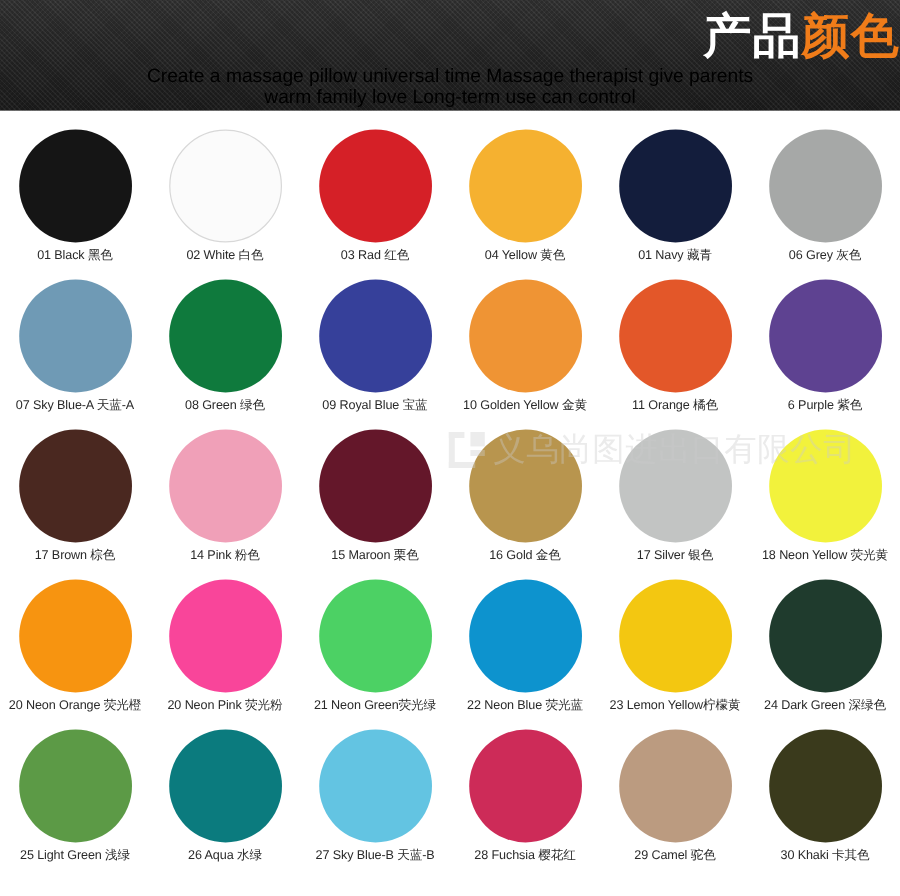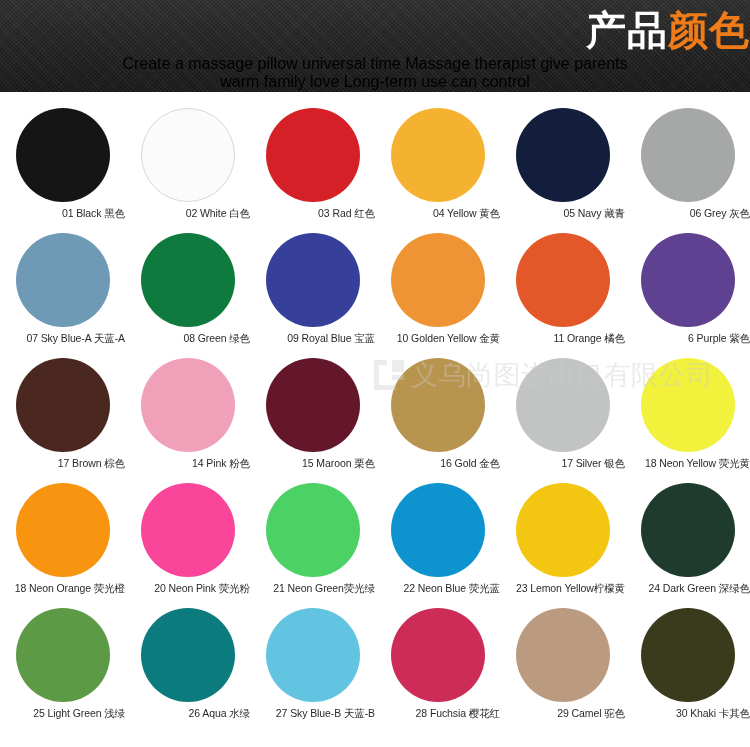--- a/index.html
+++ b/index.html
@@ -80,21 +80,21 @@
     width: 750px;
     height: 125px;
     box-sizing: border-box;
   }
   .cell {
     width: 125px;
     height: 125px;
     position: relative;
     display: flex;
     flex-direction: column;
-    align-items: flex-end;
+    align-items: center;
     box-sizing: border-box;
   }
   .disc-wrap {
     width: 125px;
     height: 99px;
     display: flex;
     align-items: flex-start;
     justify-content: center;
   }
   .disc {
@@ -195,21 +195,21 @@
     <div class="cell">
       <div class="disc-wrap">
         <div class="disc" style="background-color: rgb(245, 177, 48);"></div>
       </div>
       <div class="cell-label">04 Yellow 黄色</div>
     </div>
     <div class="cell">
       <div class="disc-wrap">
         <div class="disc" style="background-color: rgb(19, 29, 60);"></div>
       </div>
-      <div class="cell-label">05 Navy 藏青</div>
+      <div class="cell-label">01 Navy 藏青</div>
     </div>
     <div class="cell">
       <div class="disc-wrap">
         <div class="disc" style="background-color: rgb(166, 168, 167);"></div>
       </div>
       <div class="cell-label">06 Grey 灰色</div>
     </div>
   </div>
 
   <div class="row">
@@ -288,21 +288,21 @@
       </div>
       <div class="cell-label">18 Neon Yellow 荧光黄</div>
     </div>
   </div>
 
   <div class="row">
     <div class="cell">
       <div class="disc-wrap">
         <div class="disc" style="background-color: rgb(247, 148, 16);"></div>
       </div>
-      <div class="cell-label">18 Neon Orange 荧光橙</div>
+      <div class="cell-label">20 Neon Orange 荧光橙</div>
     </div>
     <div class="cell">
       <div class="disc-wrap">
         <div class="disc" style="background-color: rgb(249, 69, 154);"></div>
       </div>
       <div class="cell-label">20 Neon Pink 荧光粉</div>
     </div>
     <div class="cell">
       <div class="disc-wrap">
         <div class="disc" style="background-color: rgb(76, 209, 100);"></div>

